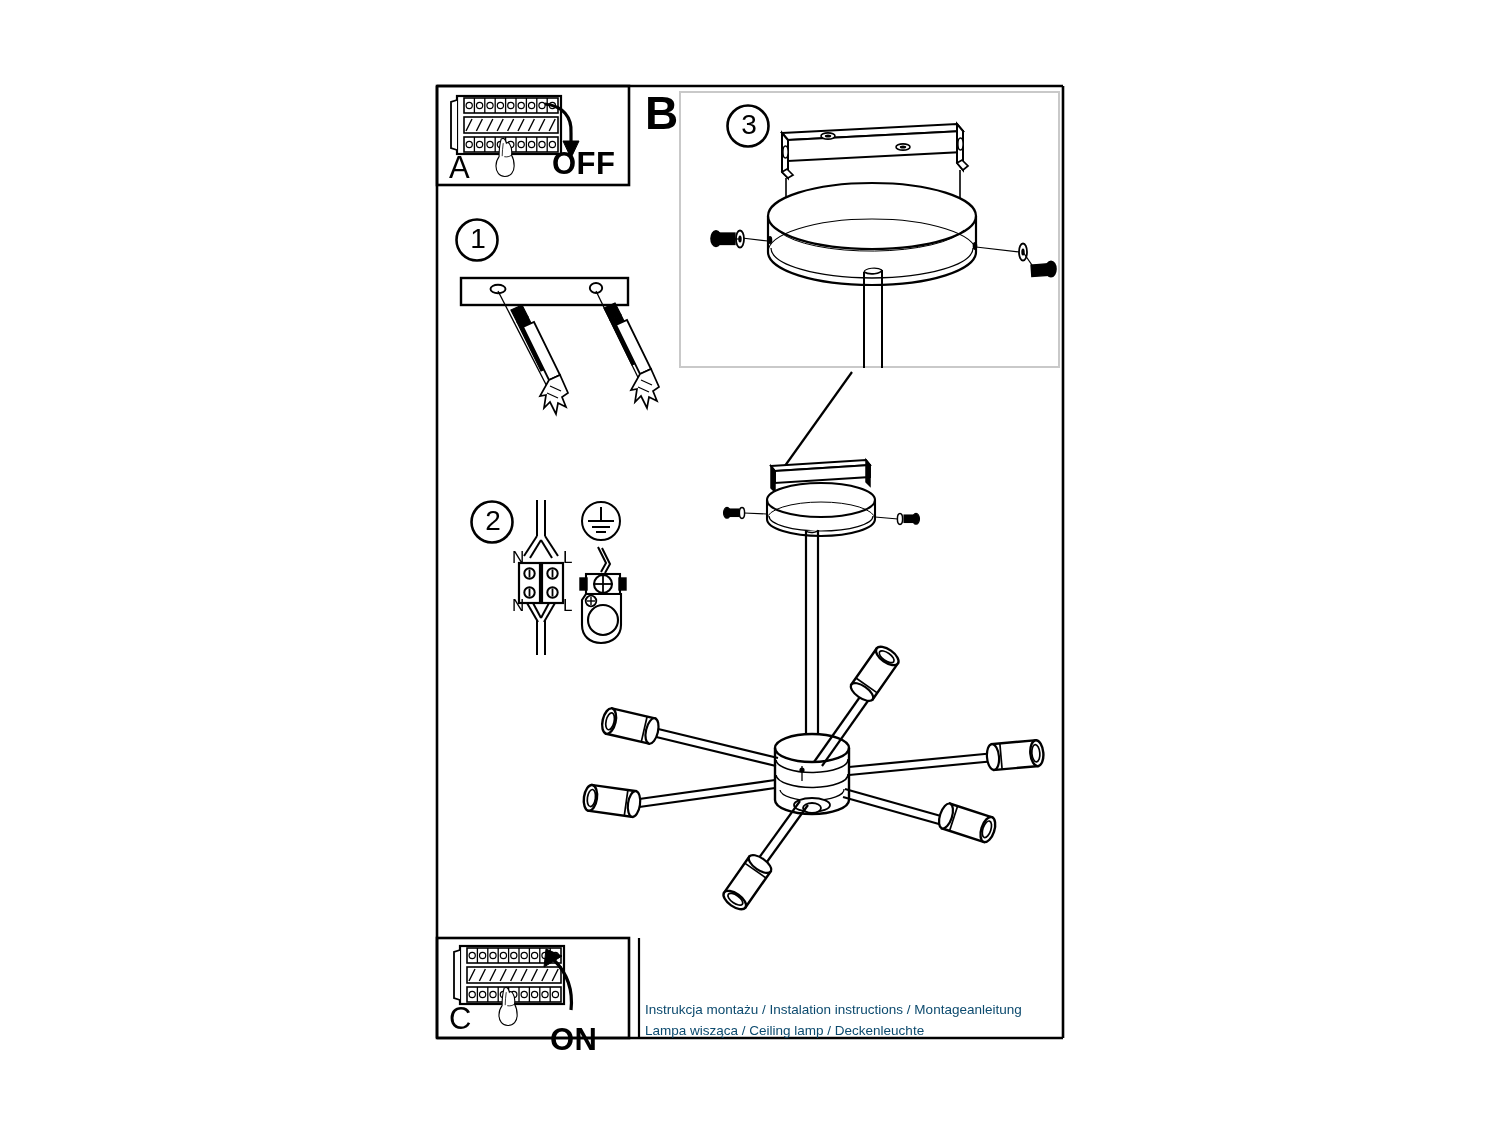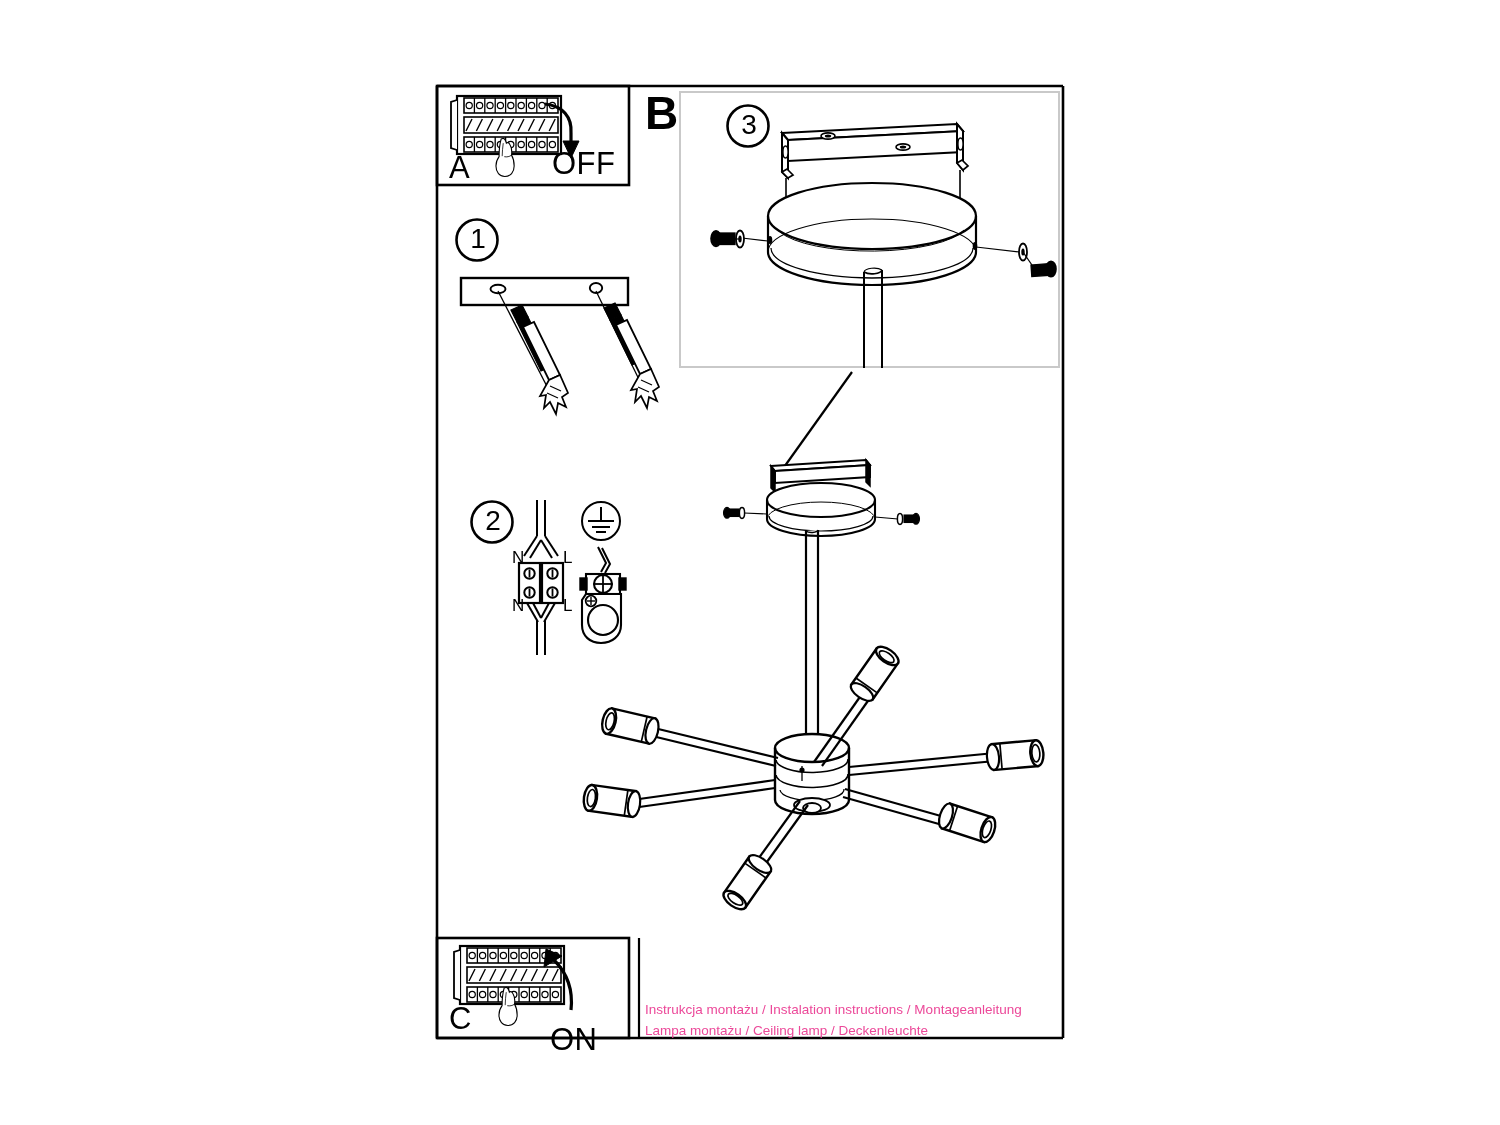--- a/index.html
+++ b/index.html
@@ -35,38 +35,38 @@
   .lbl-panel {
     font-size: 31px;
     font-weight: 400;
   }
   .lbl-bigletter {
     font-size: 46px;
     font-weight: 700;
   }
   .lbl-state {
     font-size: 31px;
-    font-weight: 400;
+    font-weight: 700;
     letter-spacing: 0.5px;
   }
   .lbl-step {
     font-size: 28px;
     font-weight: 400;
     text-align: center;
   }
   .lbl-nl {
     font-size: 17px;
     font-weight: 400;
   }
   .caption {
     position: absolute;
     left: 645px;
     top: 1000px;
     font-size: 13.5px;
-    color: #ec4899;
+    color: #0c4a6e;
     line-height: 1.55;
   }
   .caption div { white-space: pre; }
 </style>
 </head>
 <body>
 
 <div id="sheet">
 
   <svg class="diagram" viewBox="0 0 1500 1125">
@@ -476,16 +476,16 @@
   <div class="lbl lbl-nl" style="left:563px; top:549px;">L</div>
   <div class="lbl lbl-nl" style="left:512px; top:597px;">N</div>
   <div class="lbl lbl-nl" style="left:563px; top:597px;">L</div>
 
   <div class="lbl lbl-panel" style="left:449px; top:1003px;">C</div>
 
   <div class="lbl lbl-state" style="left:550px; top:994px;margin-top:30px;">ON</div>
 
   <div class="caption">
     <div>Instrukcja montażu / Instalation instructions / Montageanleitung</div>
-    <div>Lampa montażu / Ceiling lamp / Deckenleuchte</div>
+    <div>Lampa wisząca / Ceiling lamp / Deckenleuchte</div>
   </div>
 
 </div>
 
 </body></html>

